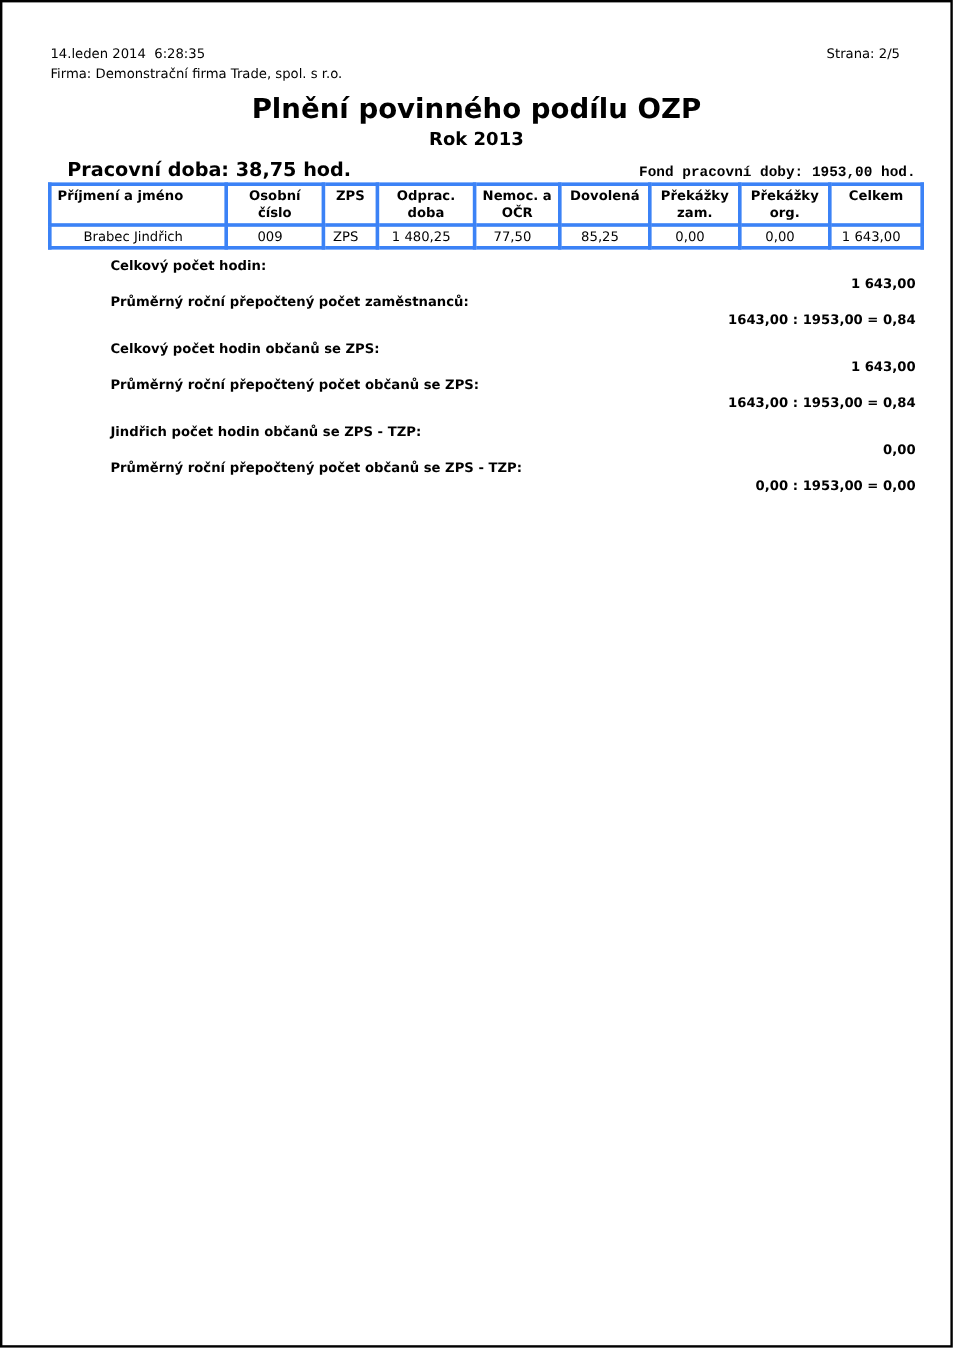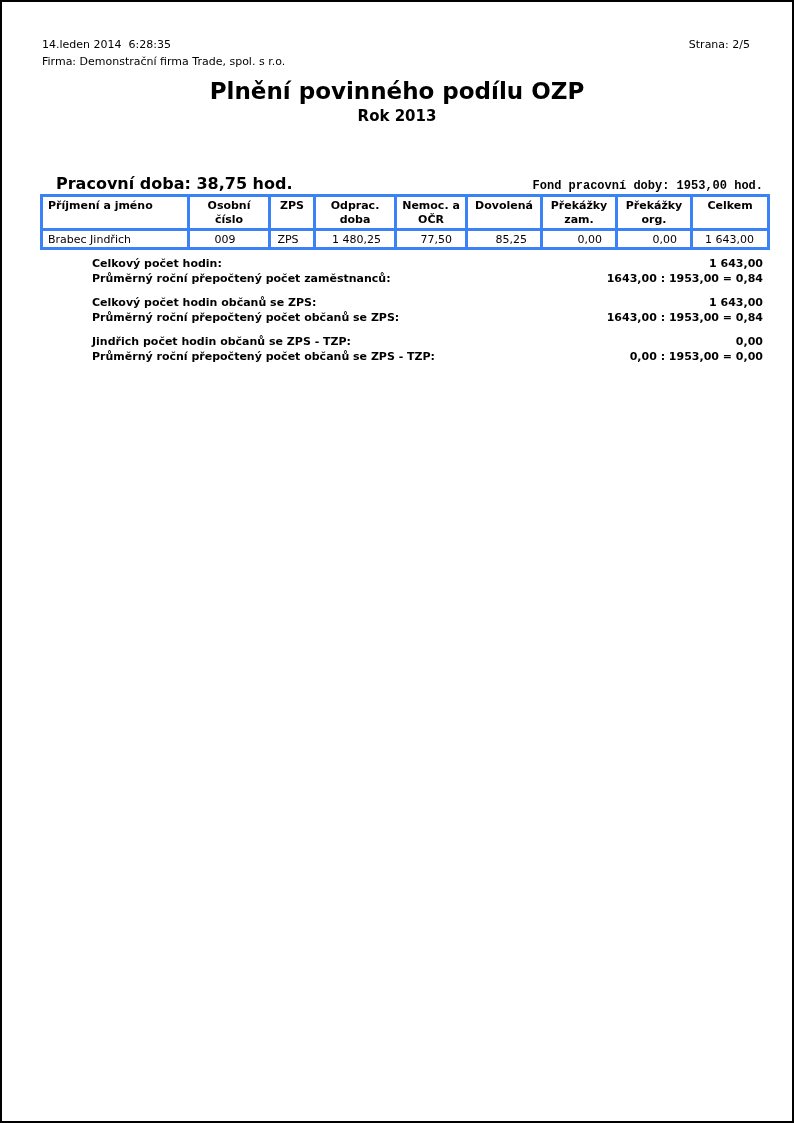--- a/index.html
+++ b/index.html
@@ -20,39 +20,39 @@
   .company-line { padding:3px 0 0 40px; font-size:11px; line-height:14px; }
   .report-title {
     text-align:center; font-size:23px; font-weight:bold;
     margin-top:9px; letter-spacing:0px;
   }
   .report-subtitle { text-align:center; font-size:15px; font-weight:bold; margin-top:3px; }
   .worktime-row {
     display:flex; justify-content:space-between; align-items:flex-end;
     margin:7px 29px 1px 38px;
   }
-  .worktime-left { font-size:16px; font-weight:bold; margin-left:16px;margin-top:42px; }
+  .worktime-left { font-size:16px; font-weight:bold; margin-left:16px; }
   .worktime-right { font-size:12px; font-weight:bold;font-family:Liberation Mono, monospace; }
   table.emp {
     border-collapse:collapse; table-layout:fixed;
     margin-left:38px; width:727px;
   }
   table.emp th, table.emp td { border:3px solid #3b82f6; overflow:hidden; }
   table.emp th {
     font-size:11px; font-weight:bold; padding:2px 2px 1px 2px;
     vertical-align:top; line-height:14px; text-align:center;
   }
   table.emp th.al { text-align:left; padding-left:5px; }
-  table.emp td { font-size:11px; padding:2px 13px 1px 5px; line-height:13px; }
+  table.emp td { font-size:11px; padding:2px 13px 1px 5px; line-height:13px;text-align:center; }
   .al { text-align:left; } .ac { text-align:center; } .ar { text-align:right; }
   .summary { margin:6px 29px 0 38px; }
   .sgroup { margin-bottom:9px; }
   .sline {
-    display:flex; justify-content:space-between;
-    font-size:11px; font-weight:bold; line-height:15px;
+    display:flex; justify-content:center;
+    font-size:11px; font-weight:bold; line-height:15px;flex-direction:column;
   }
   .sline .lbl { margin-left:52px; }
   .sline .val { text-align:right; }
 </style>
 </head>
 <body>
 
 <div class="page">
 
   <div class="meta-row">

